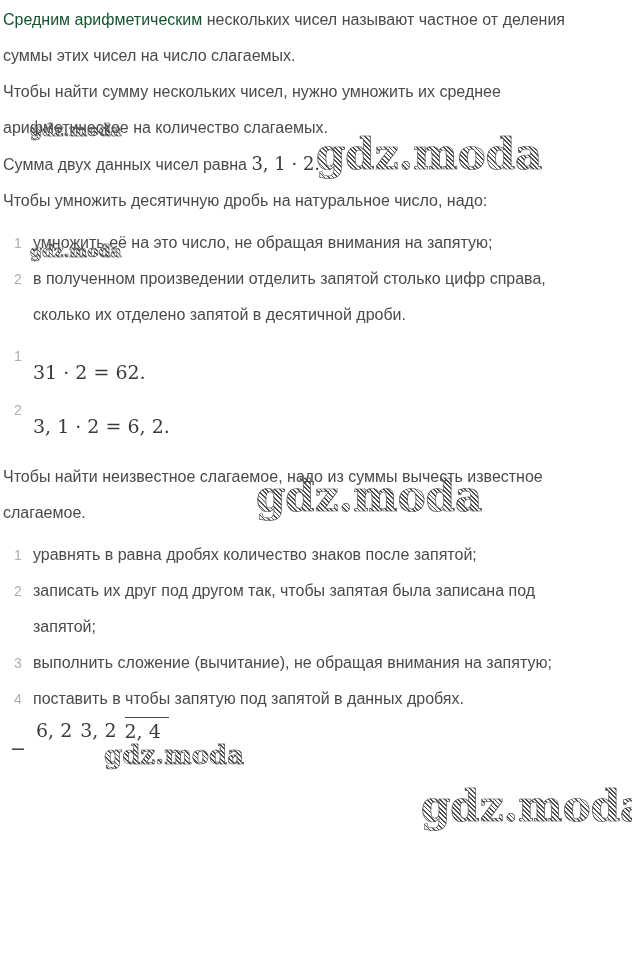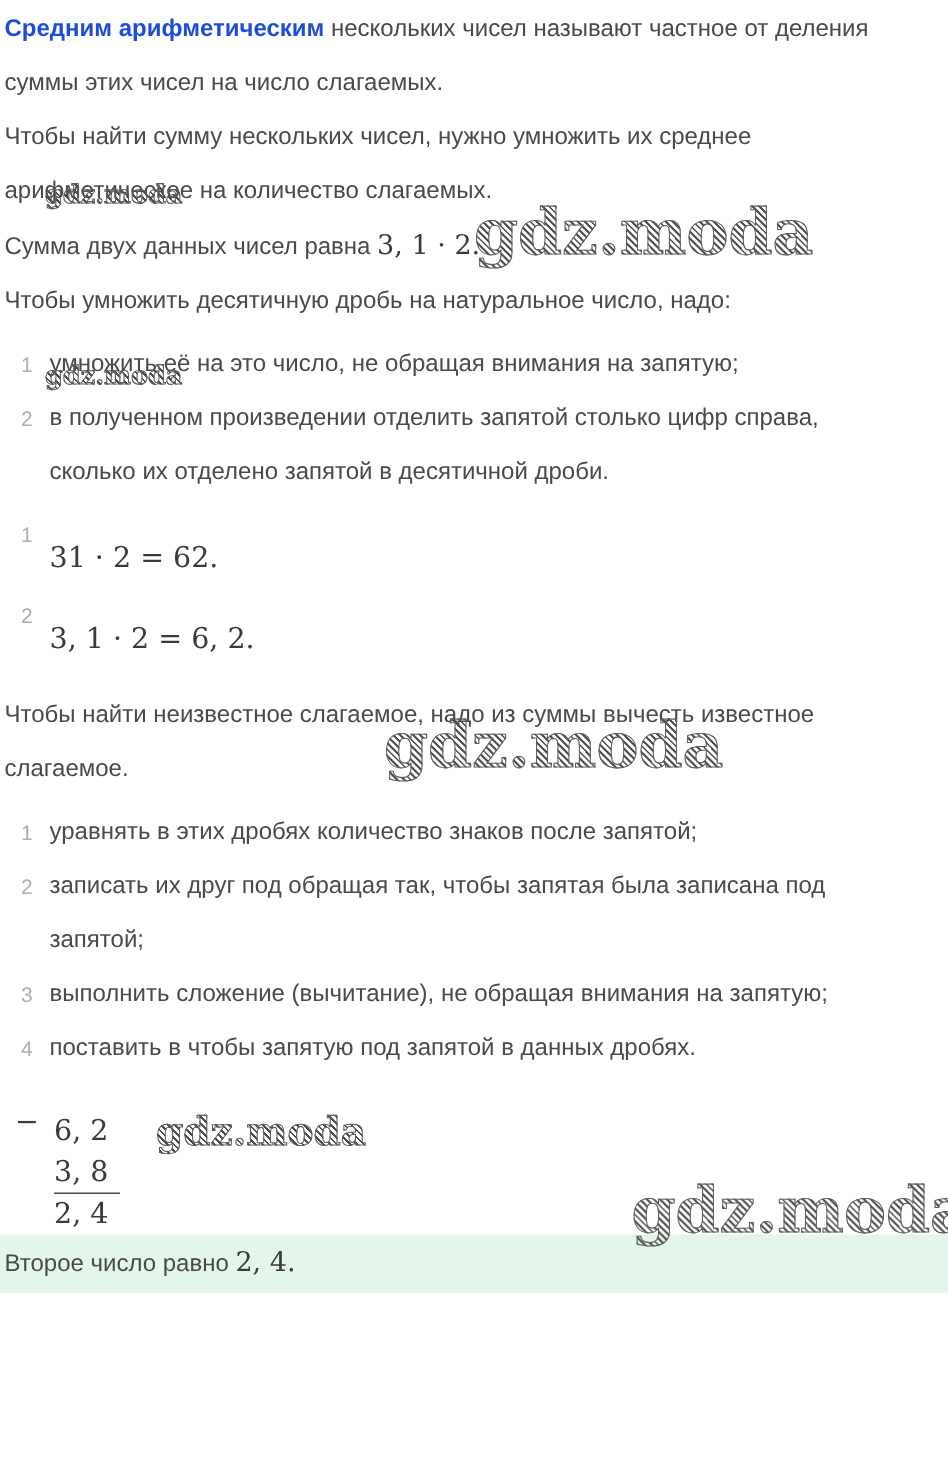--- a/index.html
+++ b/index.html
@@ -8,21 +8,21 @@
     width: 632px; height: 973px;
     background: #ffffff;
     position: relative;
     overflow: hidden;
     font-family: "Liberation Sans", sans-serif;
     font-size: 16px;
     color: #4a4a4a;
   }
   .content { padding: 2px 24px 0 3px; width: 608px; }
   p.line { margin: 0; line-height: 36px; max-width: 584px; }
-  .bold-term { font-weight: 700; color: #1d4ed8; }
+  .bold-term { font-weight: 400; color: #14532d; }
   .math {
     font-family: "DejaVu Serif", serif;
     font-size: 18px;
     color: #3a3a3a;
   }
   ol.rules, ol.examples { list-style: none; margin: 0; padding: 0; }
   ol.rules { margin-top: 6px; }
   ol.examples { margin-top: 4px; margin-bottom: 14px; }
   ol.rules li, ol.examples li { display: flex; }
   ol.rules li { line-height: 36px; }
@@ -40,21 +40,21 @@
 
   
   .sub-block {
     display: flex;
     margin-left: 7px;
     font-family: "DejaVu Serif", serif;
     font-size: 19px;
     color: #3a3a3a;
   }
   .sub-op { width: 26px; line-height: 27px; margin-top: 18px; }
-  .sub-col { display: flex; flex-direction: column; width: -moz-fit-content; width: fit-content; margin-top: 24px; }
+  .sub-col { display: flex; flex-direction: row; width: -moz-fit-content; width: fit-content; }
   .sub-row { line-height: 27px; padding-right: 8px; }
   .sub-result { border-top: 1.5px solid #4a4a4a; }
 
   p.conclusion { margin-top: 4px; }
 
   .answer-band {
     margin-left: -3px;
     margin-top: 0;
     width: 632px;
     background: #e4f6ea;
@@ -124,47 +124,46 @@
   </ol>
 
 
   <p class="line">Чтобы найти неизвестное слагаемое, надо из суммы вычесть известное слагаемое.</p>
 
 
 
   <ol class="rules">
     <li>
       <span class="li-num">1</span>
-      <span class="li-text">уравнять в этих дробях количество знаков после запятой;</span>
+      <span class="li-text">уравнять в равна дробях количество знаков после запятой;</span>
     </li>
     <li>
       <span class="li-num">2</span>
-      <span class="li-text">записать их друг под обращая так, чтобы запятая была записана под запятой;</span>
+      <span class="li-text">записать их друг под другом так, чтобы запятая была записана под запятой;</span>
     </li>
     <li>
       <span class="li-num">3</span>
       <span class="li-text">выполнить сложение (вычитание), не обращая внимания на запятую;</span>
     </li>
     <li>
       <span class="li-num">4</span>
       <span class="li-text">поставить в чтобы запятую под запятой в данных дробях.</span>
     </li>
   </ol>
 
   <div class="sub-block">
     <span class="sub-op">−</span>
     <div class="sub-col">
       <span class="sub-row">6, 2</span>
-      <span class="sub-row">3, 8</span>
+      <span class="sub-row">3, 2</span>
       <span class="sub-row sub-result">2, 4</span>
     </div>
   </div>
 
 
-  <div class="answer-band"><span>Второе число равно </span><span class="math">2, 4.</span></div>
 
 </div>
 
 <span class="wm wm-small-1">gdz.moda</span>
 <span class="wm wm-big-1">gdz.moda</span>
 <span class="wm wm-small-2">gdz.moda</span>
 <span class="wm wm-big-2">gdz.moda</span>
 <span class="wm wm-med-1">gdz.moda</span>
 <span class="wm wm-big-3">gdz.moda</span>
 

